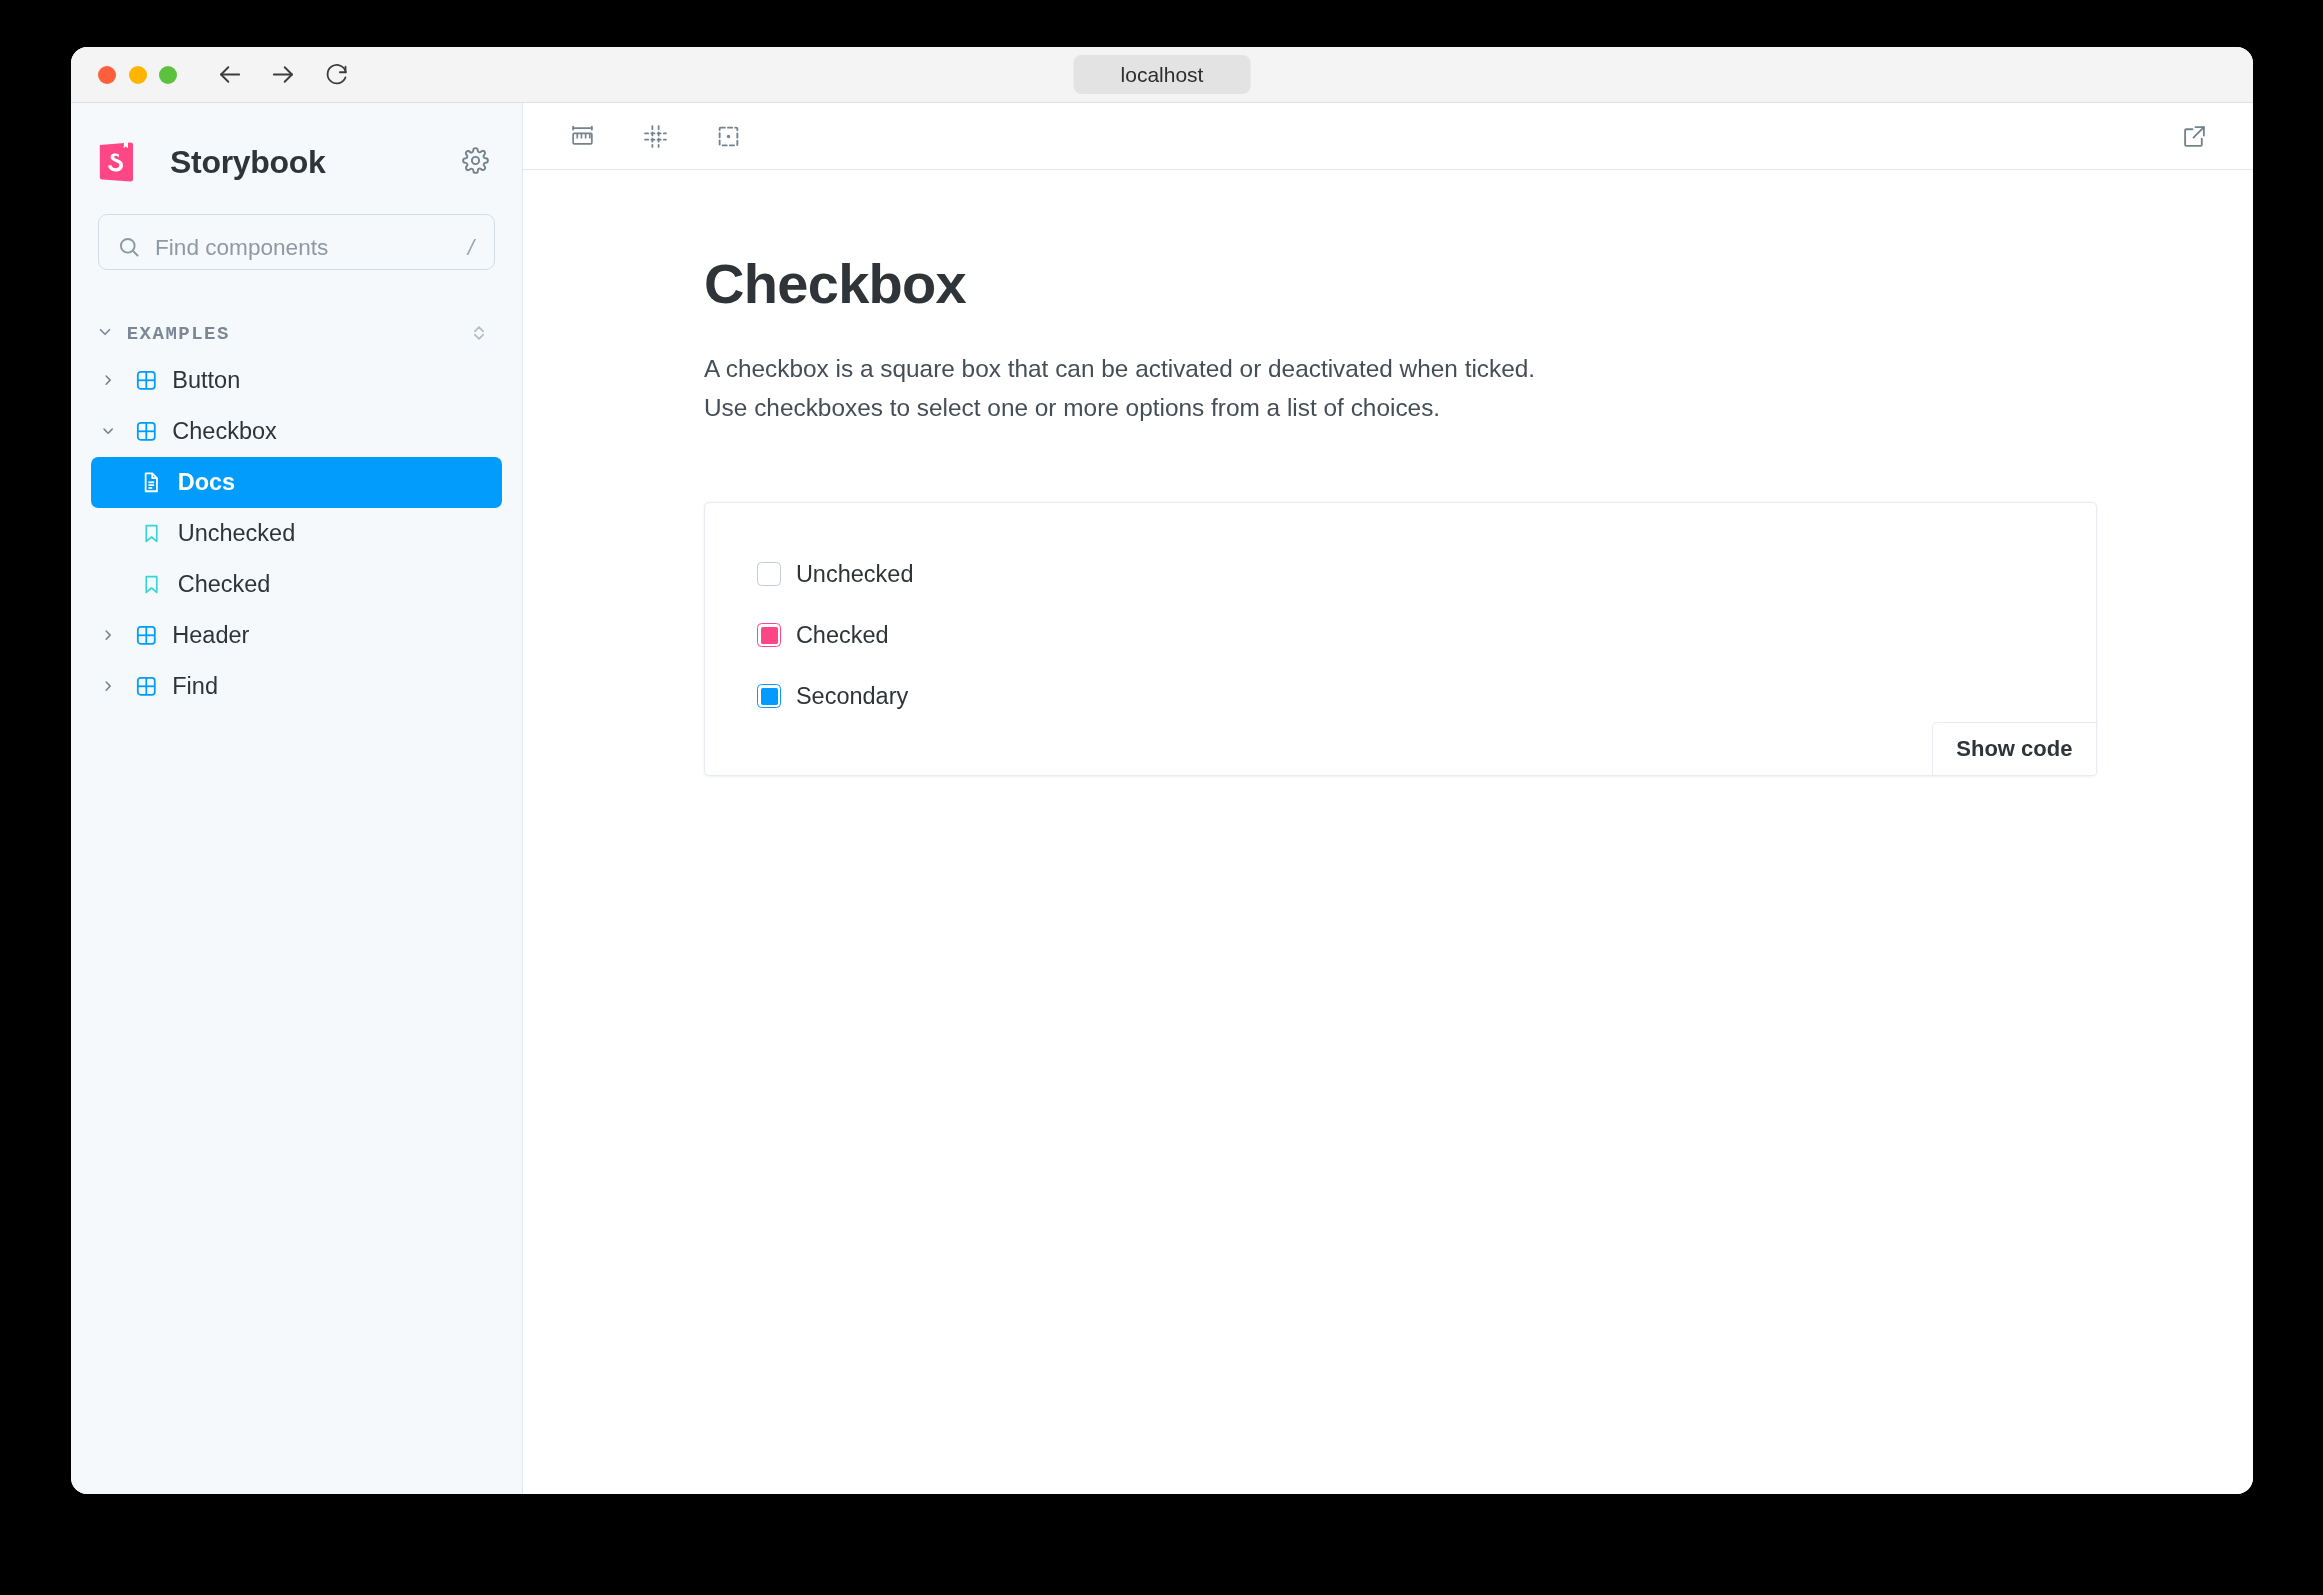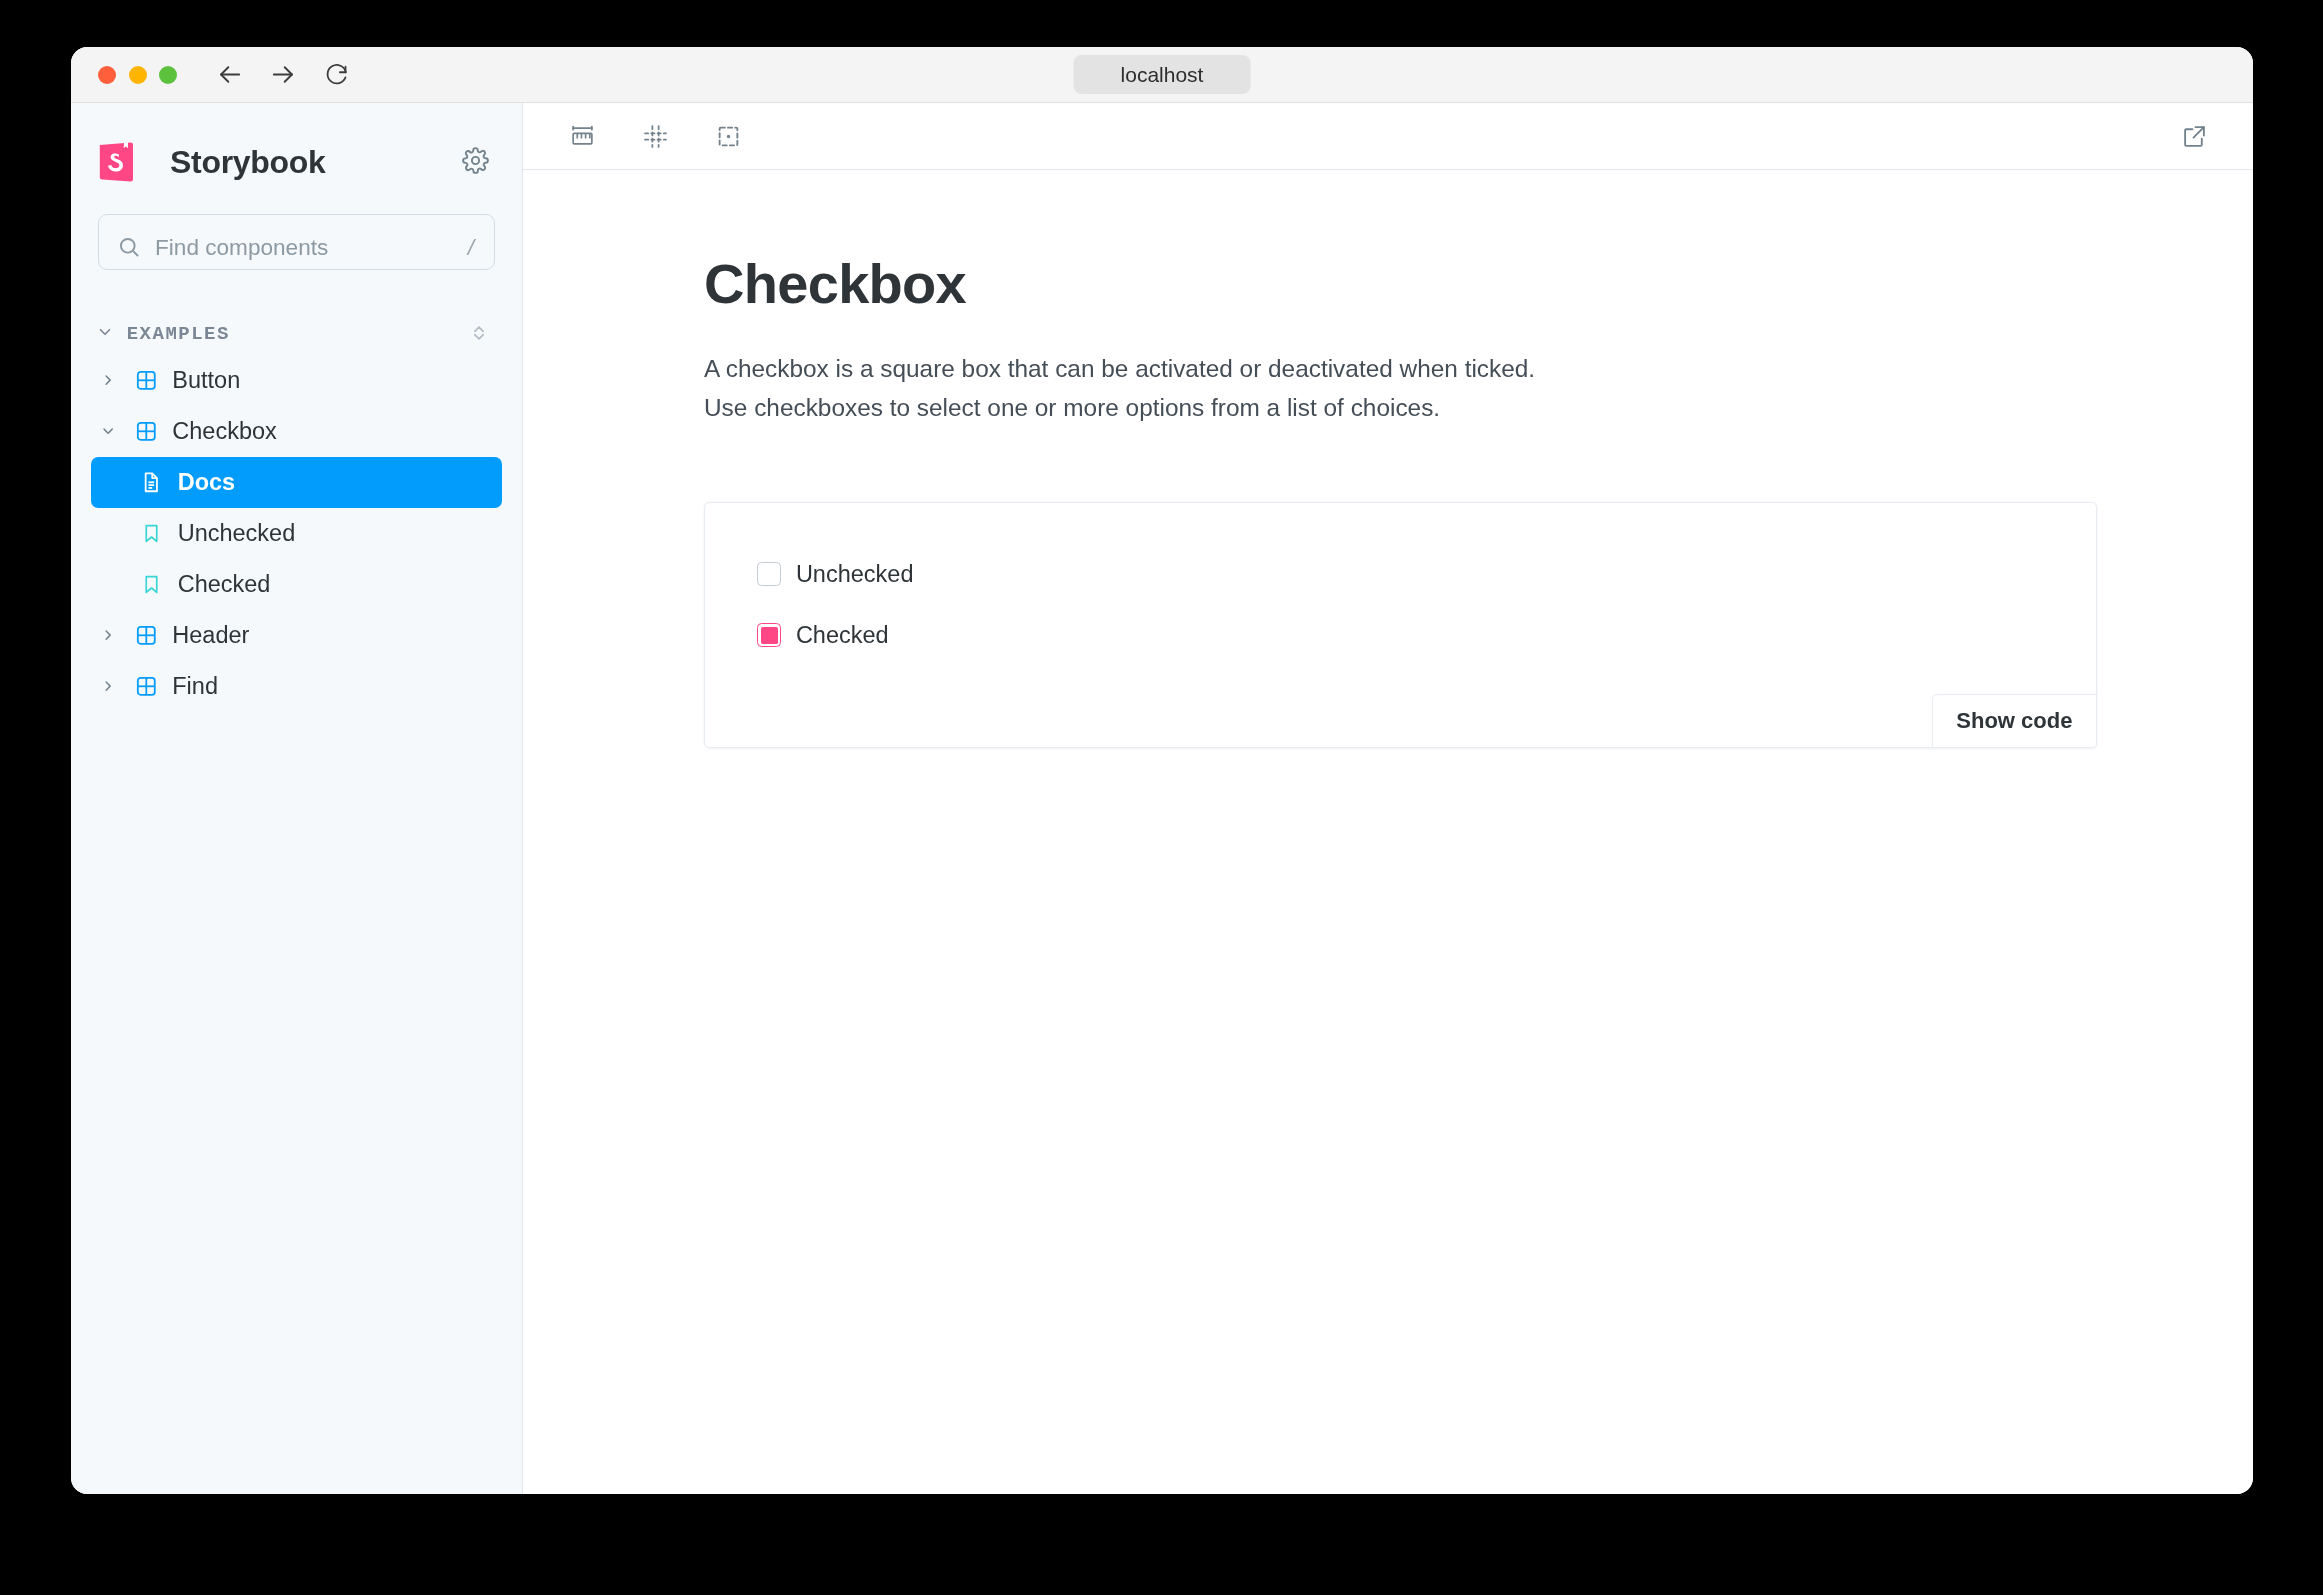--- a/index.html
+++ b/index.html
@@ -523,20 +523,24 @@
             <div class="cb-row">
               <span class="cb-box"></span>
               <span class="cb-label">Unchecked</span>
             </div>
 
             <div class="cb-row">
               <span class="cb-box checked-pink"></span>
               <span class="cb-label">Checked</span>
             </div>
 
+            <div class="cb-row">
+              <span class="cb-box checked-blue"></span>
+              <span class="cb-label">Secondary</span>
+            </div>
 
             <button class="showcode">Show code</button>
           </div>
 
         </div>
       </div>
 
     </div>
   </div>
 </div>

